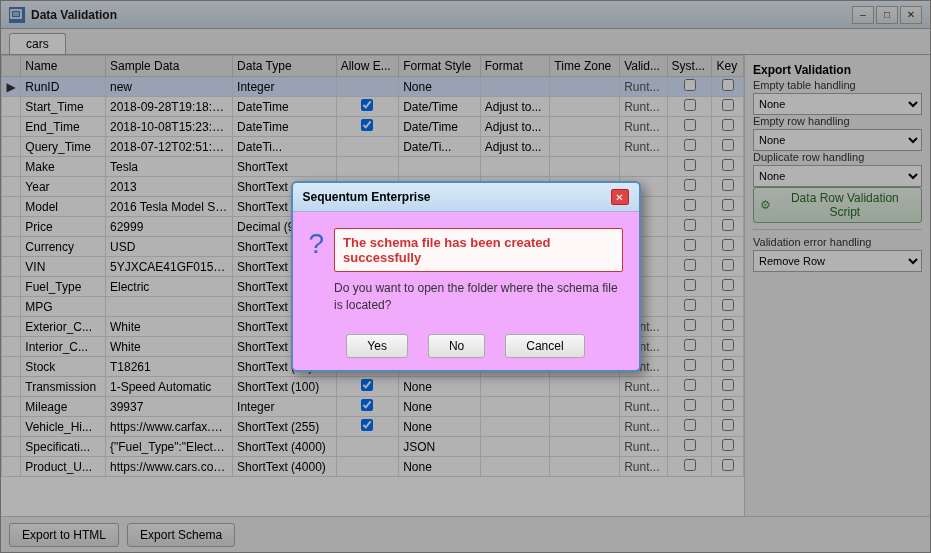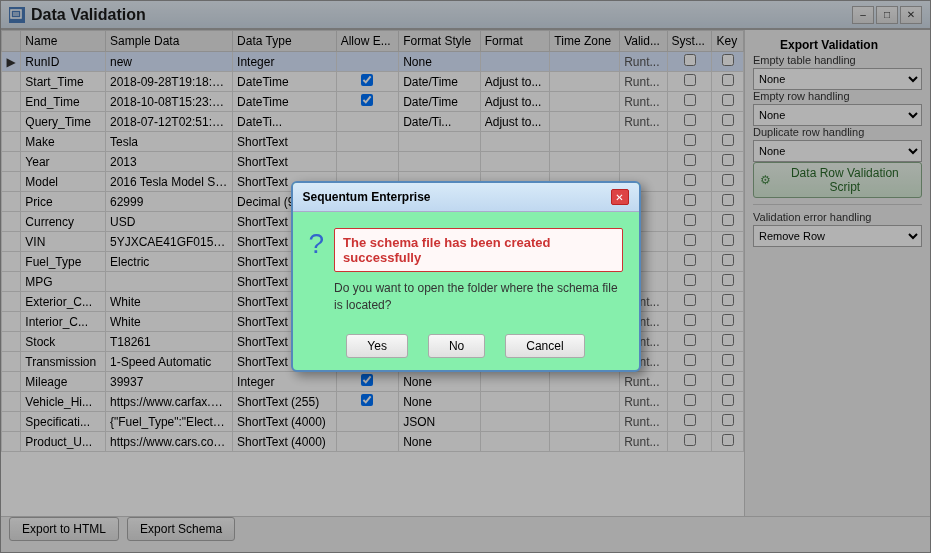--- a/index.html
+++ b/index.html
@@ -1,47 +1,47 @@
 <!DOCTYPE html>
 <html><head>
   <meta charset="utf-8">
   <style>
     * { box-sizing: border-box; margin: 0; padding: 0; font-family: 'Segoe UI', Tahoma, sans-serif; font-size: 12px; }
     body { background: #f0f0f0; width: 931px; height: 553px; overflow: hidden; }
     .window { width: 931px; height: 553px; background: #f0f0f0; border: 1px solid #999; display: flex; flex-direction: column; }
     .title-bar { background: linear-gradient(to bottom, #e8f0f8, #d0dce8); padding: 4px 8px; display: flex; align-items: center; gap: 6px; border-bottom: 1px solid #aaa; height: 28px; }
     .title-bar-icon { width: 16px; height: 16px; background: #4a7cbb; display: flex; align-items: center; justify-content: center; }
-    .title-bar-text { flex: 1; font-weight: bold; font-size: 16px; color: #1a1a1a; }
+    .title-bar-text { flex: 1; font-weight: bold; font-size: 12px; color: #1a1a1a; }
     .title-bar-buttons { display: flex; gap: 2px; }
     .title-btn { width: 22px; height: 18px; border: 1px solid #aaa; background: linear-gradient(to bottom, #f5f5f5, #e0e0e0); cursor: pointer; display: flex; align-items: center; justify-content: center; font-size: 10px; color: #333; }
     .content { flex: 1; display: flex; flex-direction: column; overflow: hidden; }
     .tab-bar { padding: 4px 8px 0; background: #f0f0f0; }
     .tab { display: inline-block; padding: 3px 16px; background: white; border: 1px solid #aaa; border-bottom: none; border-radius: 3px 3px 0 0; font-size: 12px; cursor: pointer; }
     .main-area { flex: 1; display: flex; gap: 0; overflow: hidden; border-top: 1px solid #aaa; }
     .table-area { flex: 1; overflow: auto; background: white; border-right: 1px solid #ccc; }
     table { width: 100%; border-collapse: collapse; font-size: 11px; }
     th { background: #e8e8e8; border: 1px solid #ccc; padding: 3px 4px; text-align: left; font-weight: normal; white-space: nowrap; position: sticky; top: 0; z-index: 1; }
     td { border: 1px solid #ddd; padding: 2px 4px; white-space: nowrap; overflow: hidden; max-width: 120px; text-overflow: ellipsis; }
     .checkbox-cell { text-align: center; }
     input[type=checkbox] { width: 12px; height: 12px; cursor: pointer; }
     .right-panel { width: 185px; padding: 8px; display: flex; flex-direction: column; gap: 6px; background: #f0f0f0; }
-    .panel-section-title { font-weight: bold; font-size: 12px; margin-bottom: 2px; margin-left: 27px; }
+    .panel-section-title { font-weight: bold; font-size: 12px; margin-bottom: 2px; }
     .panel-label { font-size: 11px; margin-bottom: 2px; color: #333; }
     select.panel-select { width: 100%; height: 22px; border: 1px solid #aaa; background: white; font-size: 11px; padding: 1px; }
     .btn-data-row { width: 100%; padding: 3px 6px; background: linear-gradient(to bottom, #f0f8f0, #d8ecd8); border: 1px solid #88aa88; border-radius: 3px; cursor: pointer; font-size: 11px; color: #2a6a2a; display: flex; align-items: center; justify-content: center; gap: 4px; }
     .section-divider { border-top: 1px solid #ccc; padding-top: 6px; }
-    .footer { height: 36px; background: #f0f0f0; border-top: 1px solid #ccc; display: flex; align-items: flex-start; padding: 0 8px; gap: 8px; }
+    .footer { height: 36px; background: #f0f0f0; border-top: 1px solid #ccc; display: flex; align-items: center; padding: 0 8px; gap: 8px; }
     .footer-left { flex: 1; display: flex; gap: 8px; }
     .footer-right { display: flex; gap: 8px; }
     .btn { padding: 4px 12px; border: 1px solid #aaa; border-radius: 3px; cursor: pointer; font-size: 12px; background: linear-gradient(to bottom, #f8f8f8, #e0e0e0); }
     .btn-save { background: linear-gradient(to bottom, #f0f8f0, #d8ead8); border-color: #88aa88; color: #2a5a2a; }
     .btn-cancel { background: linear-gradient(to bottom, #fff0f0, #ead8d8); border-color: #aa8888; color: #5a2a2a; }
     
     .modal-overlay { position: fixed; top: 0; left: 0; width: 931px; height: 553px; background: rgba(0,0,0,0.3); display: flex; align-items: center; justify-content: center; z-index: 100; }
-    .modal { background: #86efac; border: 2px solid #5588bb; border-radius: 6px; padding: 0; width: 350px; box-shadow: 4px 4px 12px rgba(0,0,0,0.4); }
+    .modal { background: #f0abfc; border: 2px solid #5588bb; border-radius: 6px; padding: 0; width: 350px; box-shadow: 4px 4px 12px rgba(0,0,0,0.4); }
     .modal-title-bar { background: linear-gradient(to bottom, #d8eaf8, #c0d8f0); padding: 6px 10px; display: flex; align-items: center; justify-content: space-between; border-radius: 4px 4px 0 0; border-bottom: 1px solid #aac; }
     .modal-title-text { font-weight: bold; font-size: 12px; }
     .modal-close { width: 18px; height: 16px; background: #dd4444; border: 1px solid #bb2222; border-radius: 2px; cursor: pointer; display: flex; align-items: center; justify-content: center; color: white; font-size: 10px; }
     .modal-body { padding: 16px 16px 8px 16px; }
     .modal-message-row { display: flex; gap: 10px; align-items: flex-start; }
     .modal-icon { font-size: 28px; color: #3366cc; flex-shrink: 0; }
     .modal-message-block { flex: 1; }
     .modal-success-text { border: 1px solid #cc3333; background: #fff8f8; padding: 6px 8px; border-radius: 2px; color: #cc3333; font-size: 13px; font-weight: bold; margin-bottom: 8px; }
     .modal-question { font-size: 12px; color: #333; line-height: 1.4; }
     .modal-buttons { display: flex; justify-content: center; gap: 20px; padding: 12px 16px; }
@@ -63,20 +63,23 @@
     </div>
     <span class="title-bar-text">Data Validation</span>
     <div class="title-bar-buttons">
       <button class="title-btn">–</button>
       <button class="title-btn">□</button>
       <button class="title-btn close">✕</button>
     </div>
   </div>
 
   <div class="content">
+    <div class="tab-bar">
+      <span class="tab">cars</span>
+    </div>
     <div class="main-area">
 
       <div class="table-area">
         <table>
           <thead>
             <tr>
               <th></th>
               <th>Name</th>
               <th>Sample Data</th>
               <th>Data Type</th>

